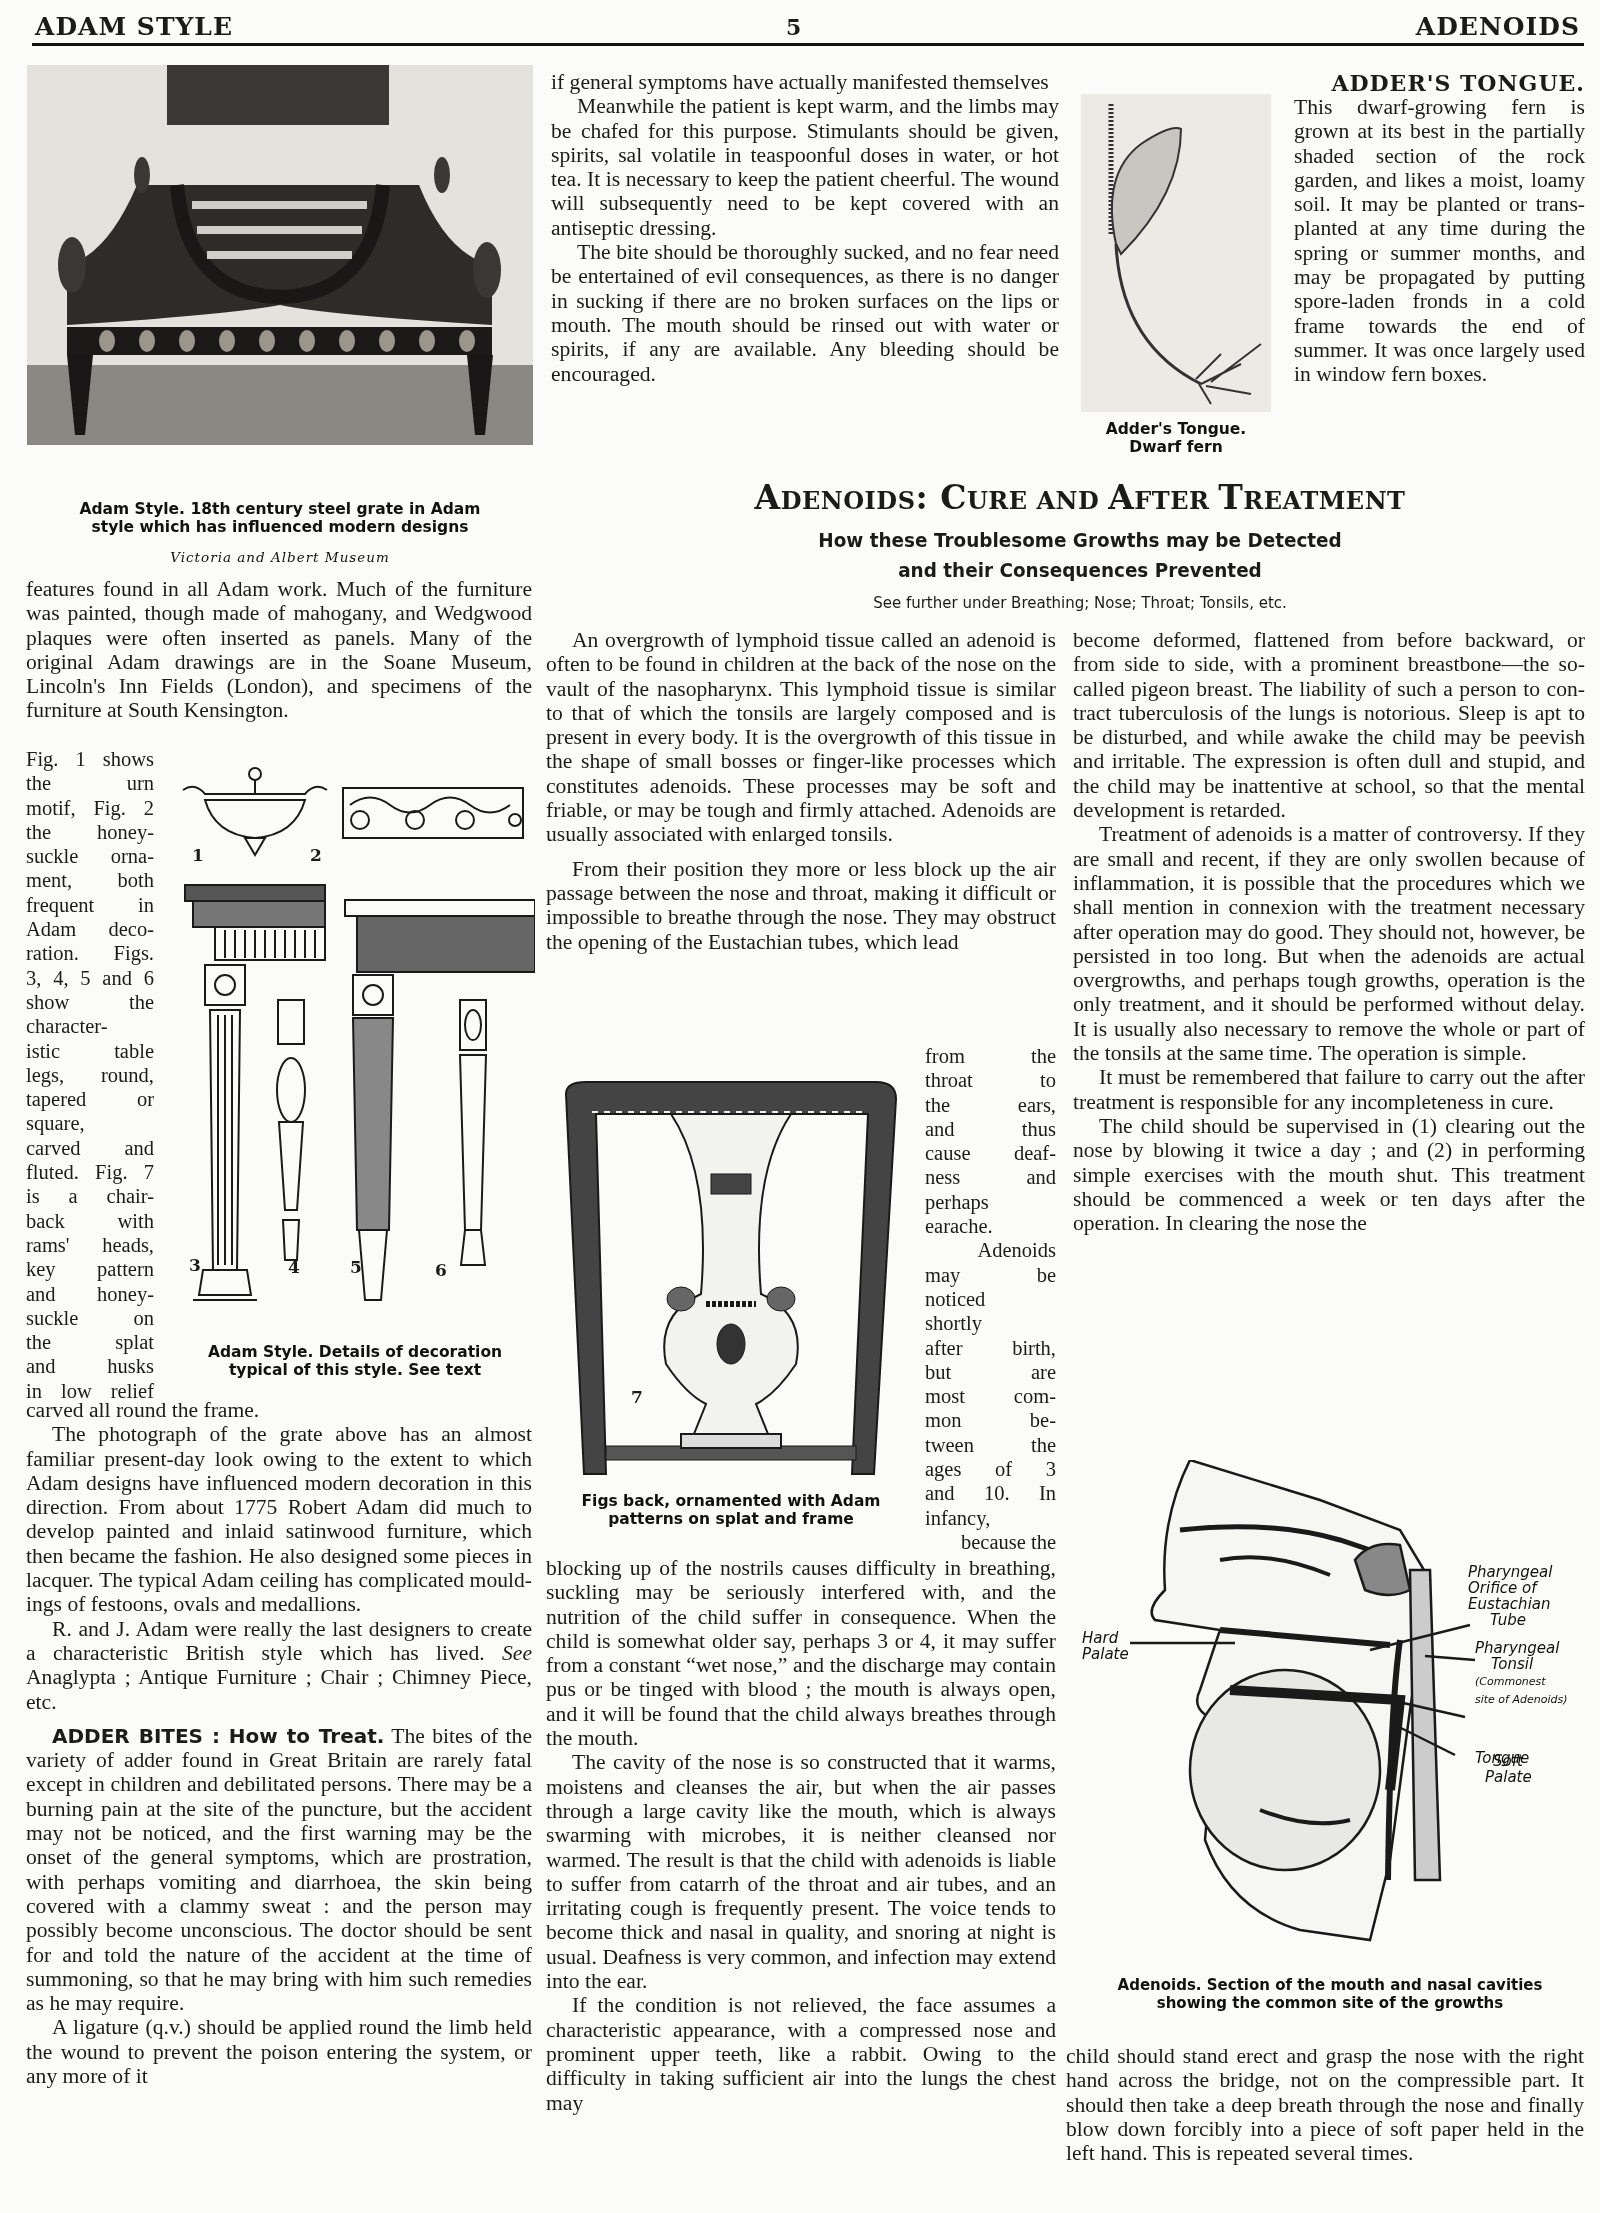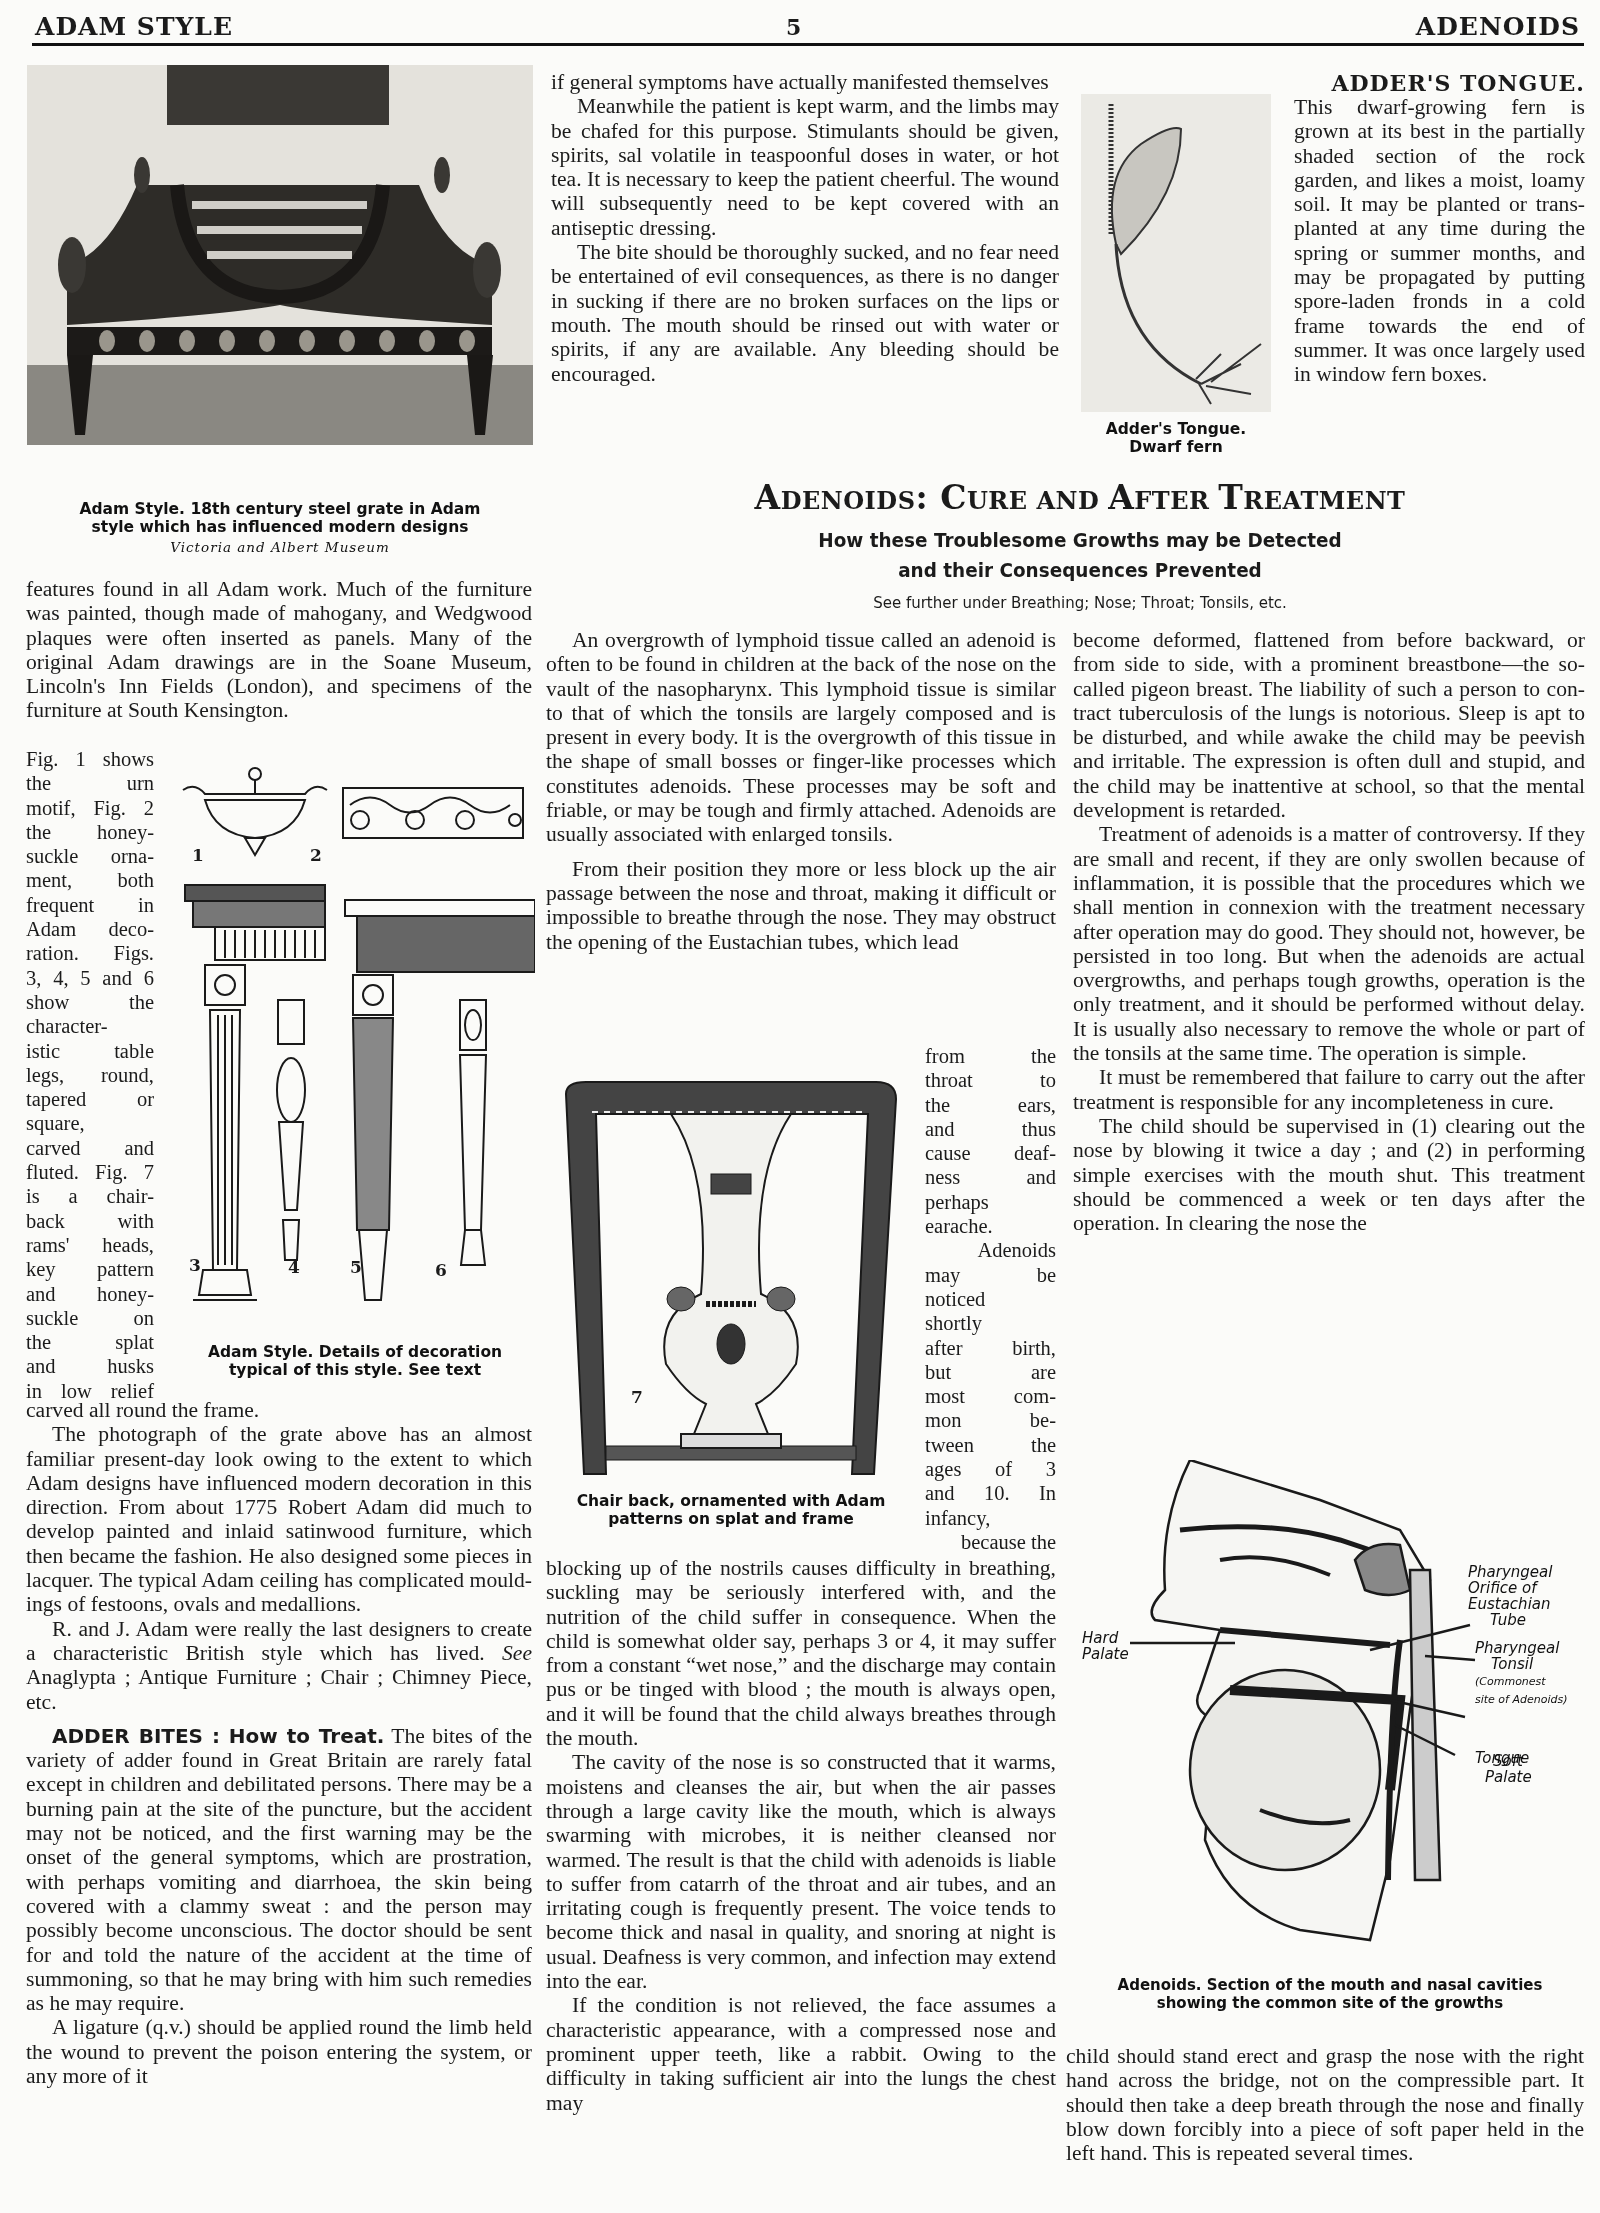--- a/index.html
+++ b/index.html
@@ -8,21 +8,21 @@
 
   .abs { position: absolute; }
   .running { font-family: "DejaVu Serif", serif; font-weight: bold; font-size: 25px; letter-spacing: 1px; top: 12px; }
   .rule { position: absolute; left: 32px; right: 16px; top: 43px; height: 3px; background: #111; }
 
   .body-text { font-family: "Liberation Serif", serif; font-size: 21.6px; line-height: 24.3px; text-align: justify; hyphens: manual; }
   .body-text p { text-indent: 26px; }
   .body-text p.noindent { text-indent: 0; }
 
   .caption { font-family: "DejaVu Sans", sans-serif; font-weight: bold; font-size: 15.5px; line-height: 18px; text-align: center; color: #111; }
-  .caption .credit { font-family: "DejaVu Serif", serif; font-style: italic; font-weight: normal; font-size: 13.5px; display: block; margin-top: 2px; letter-spacing: 1px; }
+  .caption .credit { font-family: "DejaVu Serif", serif; font-style: italic; font-weight: normal; font-size: 13.5px; display: block; margin-top: 12px; letter-spacing: 1px; }
 
   .fig { position: absolute; background: #f3f3f0; }
   .fig svg { width: 100%; height: 100%; display: block; }
 
   .headline { font-family: "DejaVu Serif", serif; font-weight: bold; font-size: 33px; letter-spacing: 0.5px; text-align: center; }
   .headline .sc { font-size: 24px; }
   .subhead { font-family: "DejaVu Sans", sans-serif; font-weight: bold; font-size: 20px; line-height: 30px; text-align: center; transform: scaleX(0.92); }
   .seealso { font-family: "DejaVu Sans", sans-serif; font-size: 15px; text-align: center; }
 
   .bold-run { font-family: "DejaVu Sans", sans-serif; font-weight: bold; font-size: 20px; }
@@ -215,21 +215,21 @@
     <ellipse cx="175" cy="270" rx="14" ry="20" fill="#333"></ellipse>
     <rect x="155" y="100" width="40" height="20" fill="#444"></rect>
     <path d="M150 230 L200 230" stroke-width="6" stroke-dasharray="4 2"></path>
     <ellipse cx="125" cy="225" rx="14" ry="12" fill="#666"></ellipse>
       <ellipse cx="225" cy="225" rx="14" ry="12" fill="#666"></ellipse>
     <rect x="125" y="360" width="100" height="14" fill="#ddd" stroke-width="2"></rect>
   </svg>
   <span class="abs num" style="left:75px; top:313px;">7</span>
 </div>
 <div class="abs caption" style="left:556px; top:1492px; width:350px;">
-  <span>Chair back, ornamented with Adam</span><br>
+  <span>Figs back, ornamented with Adam</span><br>
   <span>patterns on splat and frame</span>
 </div>
 
 <div class="abs body-text narrow" style="left:925px; top:1044px; width:131px; font-size:20.5px;">
   <span>from the</span>
   <span>throat to</span>
   <span>the ears,</span>
   <span>and thus</span>
   <span>cause deaf-</span>
   <span>ness and</span>

